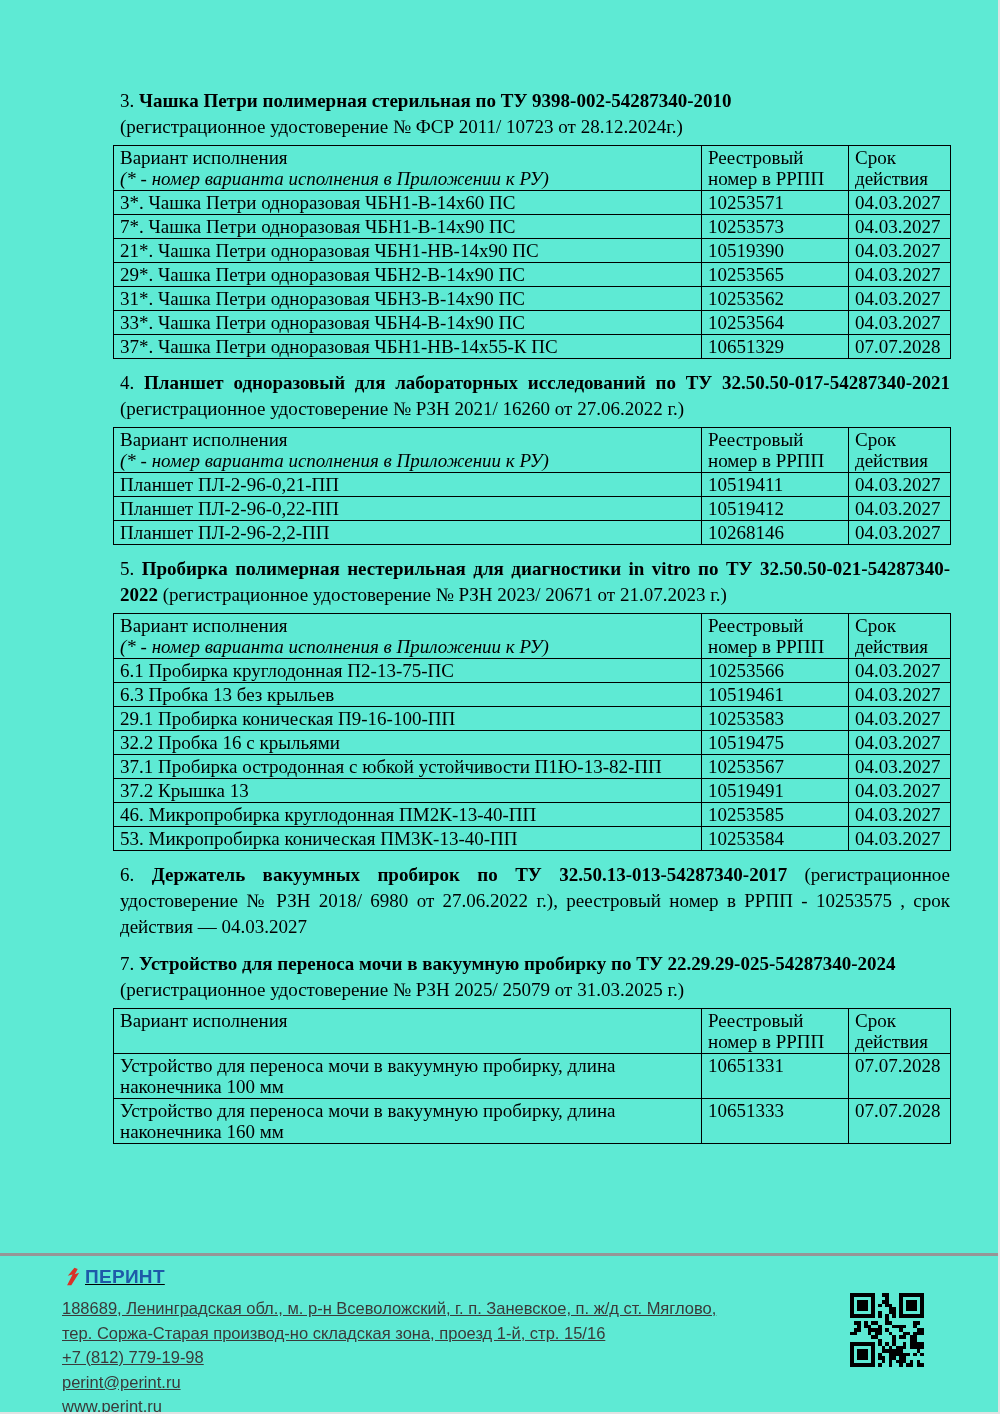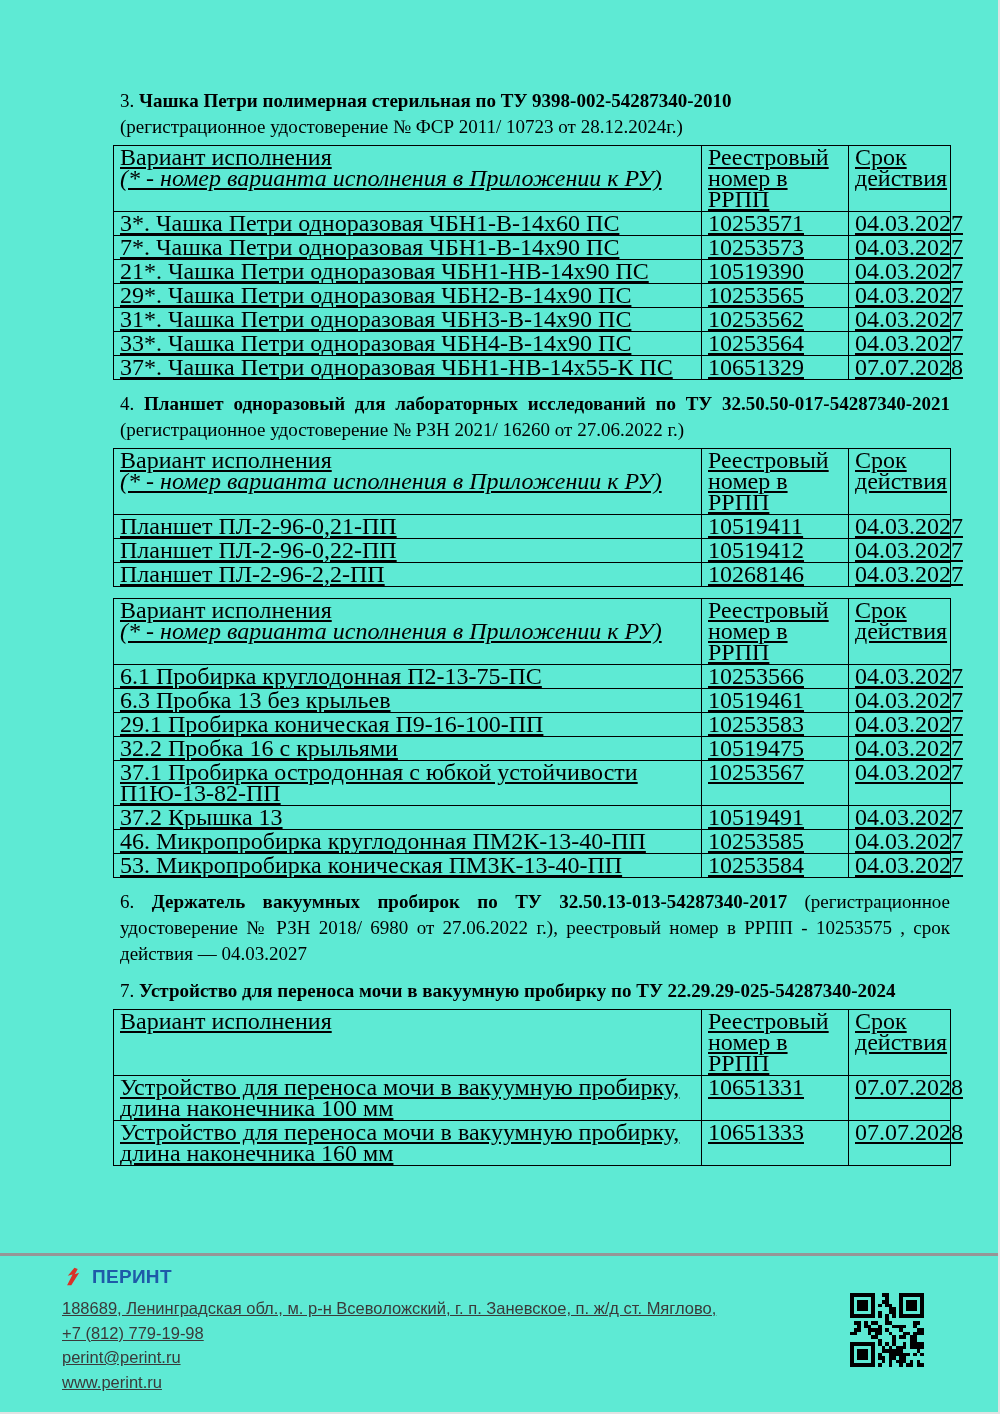--- a/index.html
+++ b/index.html
@@ -5,30 +5,30 @@
   html,body{margin:0;padding:0;background:#fff;}
   .page{
     position:relative;width:1000px;height:1414px;background:#5eead4;
     box-sizing:border-box;border-right:2px solid #e2e2e2;border-bottom:2px solid #e2e2e2;
     font-family:"Liberation Serif", serif;color:#000;overflow:hidden;
   }
   .content{position:absolute;top:88px;left:113px;width:837px;}
   .section{margin-bottom:11px;}
   .sec-title{font-size:19px;line-height:26px;margin:0 0 5px 7px;}
   .sec-title.justify{text-align:justify;}
-  table.variants{border-collapse:collapse;width:837px;table-layout:fixed;font-size:24px;text-decoration:underline;}
+  table.variants{border-collapse:collapse;width:837px;table-layout:fixed;font-size:19px;}
   col.c1{width:588px;}col.c2{width:147px;}col.c3{width:102px;}
   table.variants th,table.variants td{
     border:1px solid #000;font-weight:normal;text-align:left;vertical-align:top;
     padding:1px 4px 1px 6px;line-height:21px;
   }
   .variant-note{display:block;font-style:italic;}
   .footer-rule{position:absolute;top:1253px;left:0;width:1000px;height:3px;}
   .footer{position:absolute;top:1264px;left:62px;width:760px;font-family:"Liberation Sans", sans-serif;}
-  .logo{display:flex;align-items:center;gap:7px;height:26px;margin-bottom:6px;}
+  .logo{display:flex;align-items:center;height:26px;margin-bottom:6px;text-decoration:underline;}
   .logo-icon{width:23px;height:22px;}
   .logo-text{font-size:19px;font-weight:700;letter-spacing:0.3px;}
   .addr div{font-size:16.5px;line-height:24.5px;color:#3a3a3a;text-decoration:underline;}
   #qr-svg{position:absolute;top:1293px;left:850px;width:74px;height:74px;shape-rendering:crispEdges;fill:#000;}
 </style>
 </head>
 <body>
 
 <div class="page">
   <main class="content">
@@ -141,20 +141,21 @@
     <td>Планшет ПЛ-2-96-2,2-ПП</td>
     <td>10268146</td>
     <td>04.03.2027</td>
   </tr>
 
 </tbody>
     </table>
   </section>
 
   <section class="section">
+    <p class="sec-title justify"><span>5. </span><b>Пробирка полимерная нестерильная для диагностики in vitro по ТУ 32.50.50-021-54287340-2022</b><span> (регистрационное удостоверение № РЗН 2023/ 20671 от 21.07.2023 г.)</span></p>
     <table class="variants">
       <colgroup>
               <col class="c1">
               <col class="c2">
               <col class="c3">
             </colgroup>
       <thead>
         <tr>
           <th>
             <span>Вариант исполнения</span>
@@ -219,21 +220,21 @@
 </tbody>
     </table>
   </section>
 
   <section class="section">
     <p class="sec-title justify"><span>6. </span><b>Держатель вакуумных пробирок по ТУ 32.50.13-013-54287340-2017</b><span> (регистрационное удостоверение № РЗН 2018/ 6980 от 27.06.2022 г.), реестровый номер в РРПП - 10253575 , срок действия — 04.03.2027</span></p>
 
   </section>
 
   <section class="section">
-    <p class="sec-title"><span>7. </span><b>Устройство для переноса мочи в вакуумную пробирку по ТУ 22.29.29-025-54287340-2024</b><br></p>
+    <p class="sec-title"><span>7. </span><b>Устройство для переноса мочи в вакуумную пробирку по ТУ 22.29.29-025-54287340-2024</b><br><span>(регистрационное удостоверение № РЗН 2025/ 25079 от 31.03.2025 г.)</span></p>
     <table class="variants">
       <colgroup>
               <col class="c1">
               <col class="c2">
               <col class="c3">
             </colgroup>
       <thead>
         <tr>
           <th>
             <span>Вариант исполнения</span>
@@ -269,20 +270,21 @@
 
   <footer class="footer">
     <div class="logo">
       <svg class="logo-icon" viewBox="0 0 24 24" style="fill: rgb(217, 50, 41);">
         <path d="M5 21 L11 9.2 L5.8 10.6 L13 2 L16.6 3.4 L13.4 9 L18.2 7.4 L9.6 21 Z"></path>
       </svg>
       <span class="logo-text" style="color: rgb(30, 90, 168);">ПЕРИНТ</span>
     </div>
     <div class="addr" id="addr">
         <div>188689, Ленинградская обл., м. р-н Всеволожский, г. п. Заневское, п. ж/д ст. Мяглово,</div>
+        <div>тер. Соржа-Старая производ-но складская зона, проезд 1-й, стр. 15/16</div>
         <div>+7 (812) 779-19-98</div>
         <div>perint@perint.ru</div>
         <div>www.perint.ru</div>
       </div>
   </footer>
 
   <svg id="qr-svg" viewBox="0 0 21 21">
       <rect x="0" y="0" width="1" height="1"></rect>
       <rect x="1" y="0" width="1" height="1"></rect>
       <rect x="2" y="0" width="1" height="1"></rect>

